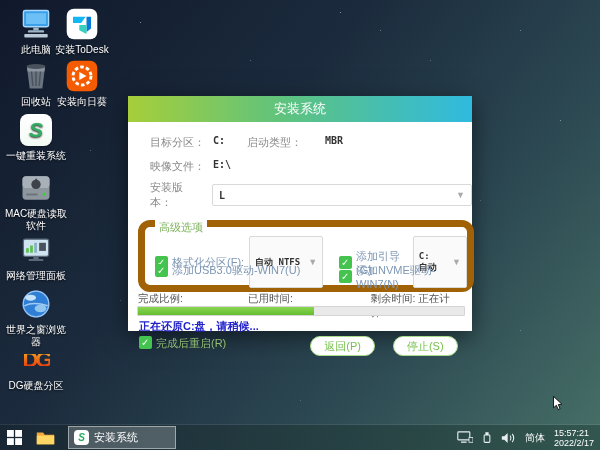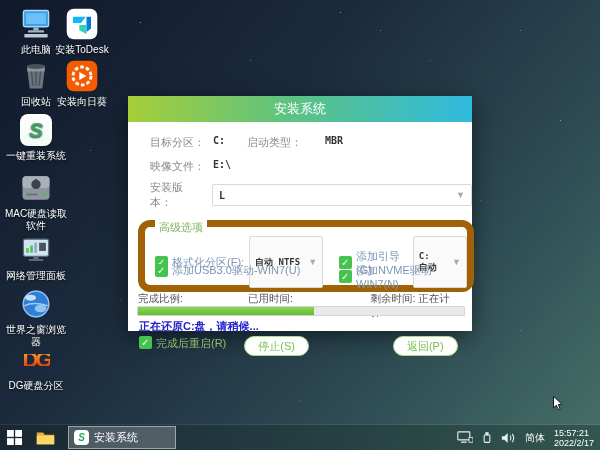--- a/index.html
+++ b/index.html
@@ -252,22 +252,22 @@
 
     <div class="pbar">
       <div class="pbar-fill" style="width: 54%;"></div>
     </div>
 
     <div class="status">正在还原C:盘，请稍候...</div>
 
     <div class="bottom">
       <span class="cb"></span>
       <span class="restart-lab">完成后重启(R)</span>
+      <button class="btn btn-back">返回(P)</button>
       <button class="btn btn-stop">停止(S)</button>
-      <button class="btn btn-back">返回(P)</button>
     </div>
 
   </div>
 </div>
 
 <div class="taskbar">
   <div class="tb-btn">
     <svg viewBox="0 0 16 16" width="15" height="15">
         <rect x="0" y="0" width="7.3" height="7.3" fill="#fff"></rect>
         <rect x="8.7" y="0" width="7.3" height="7.3" fill="#fff"></rect>

